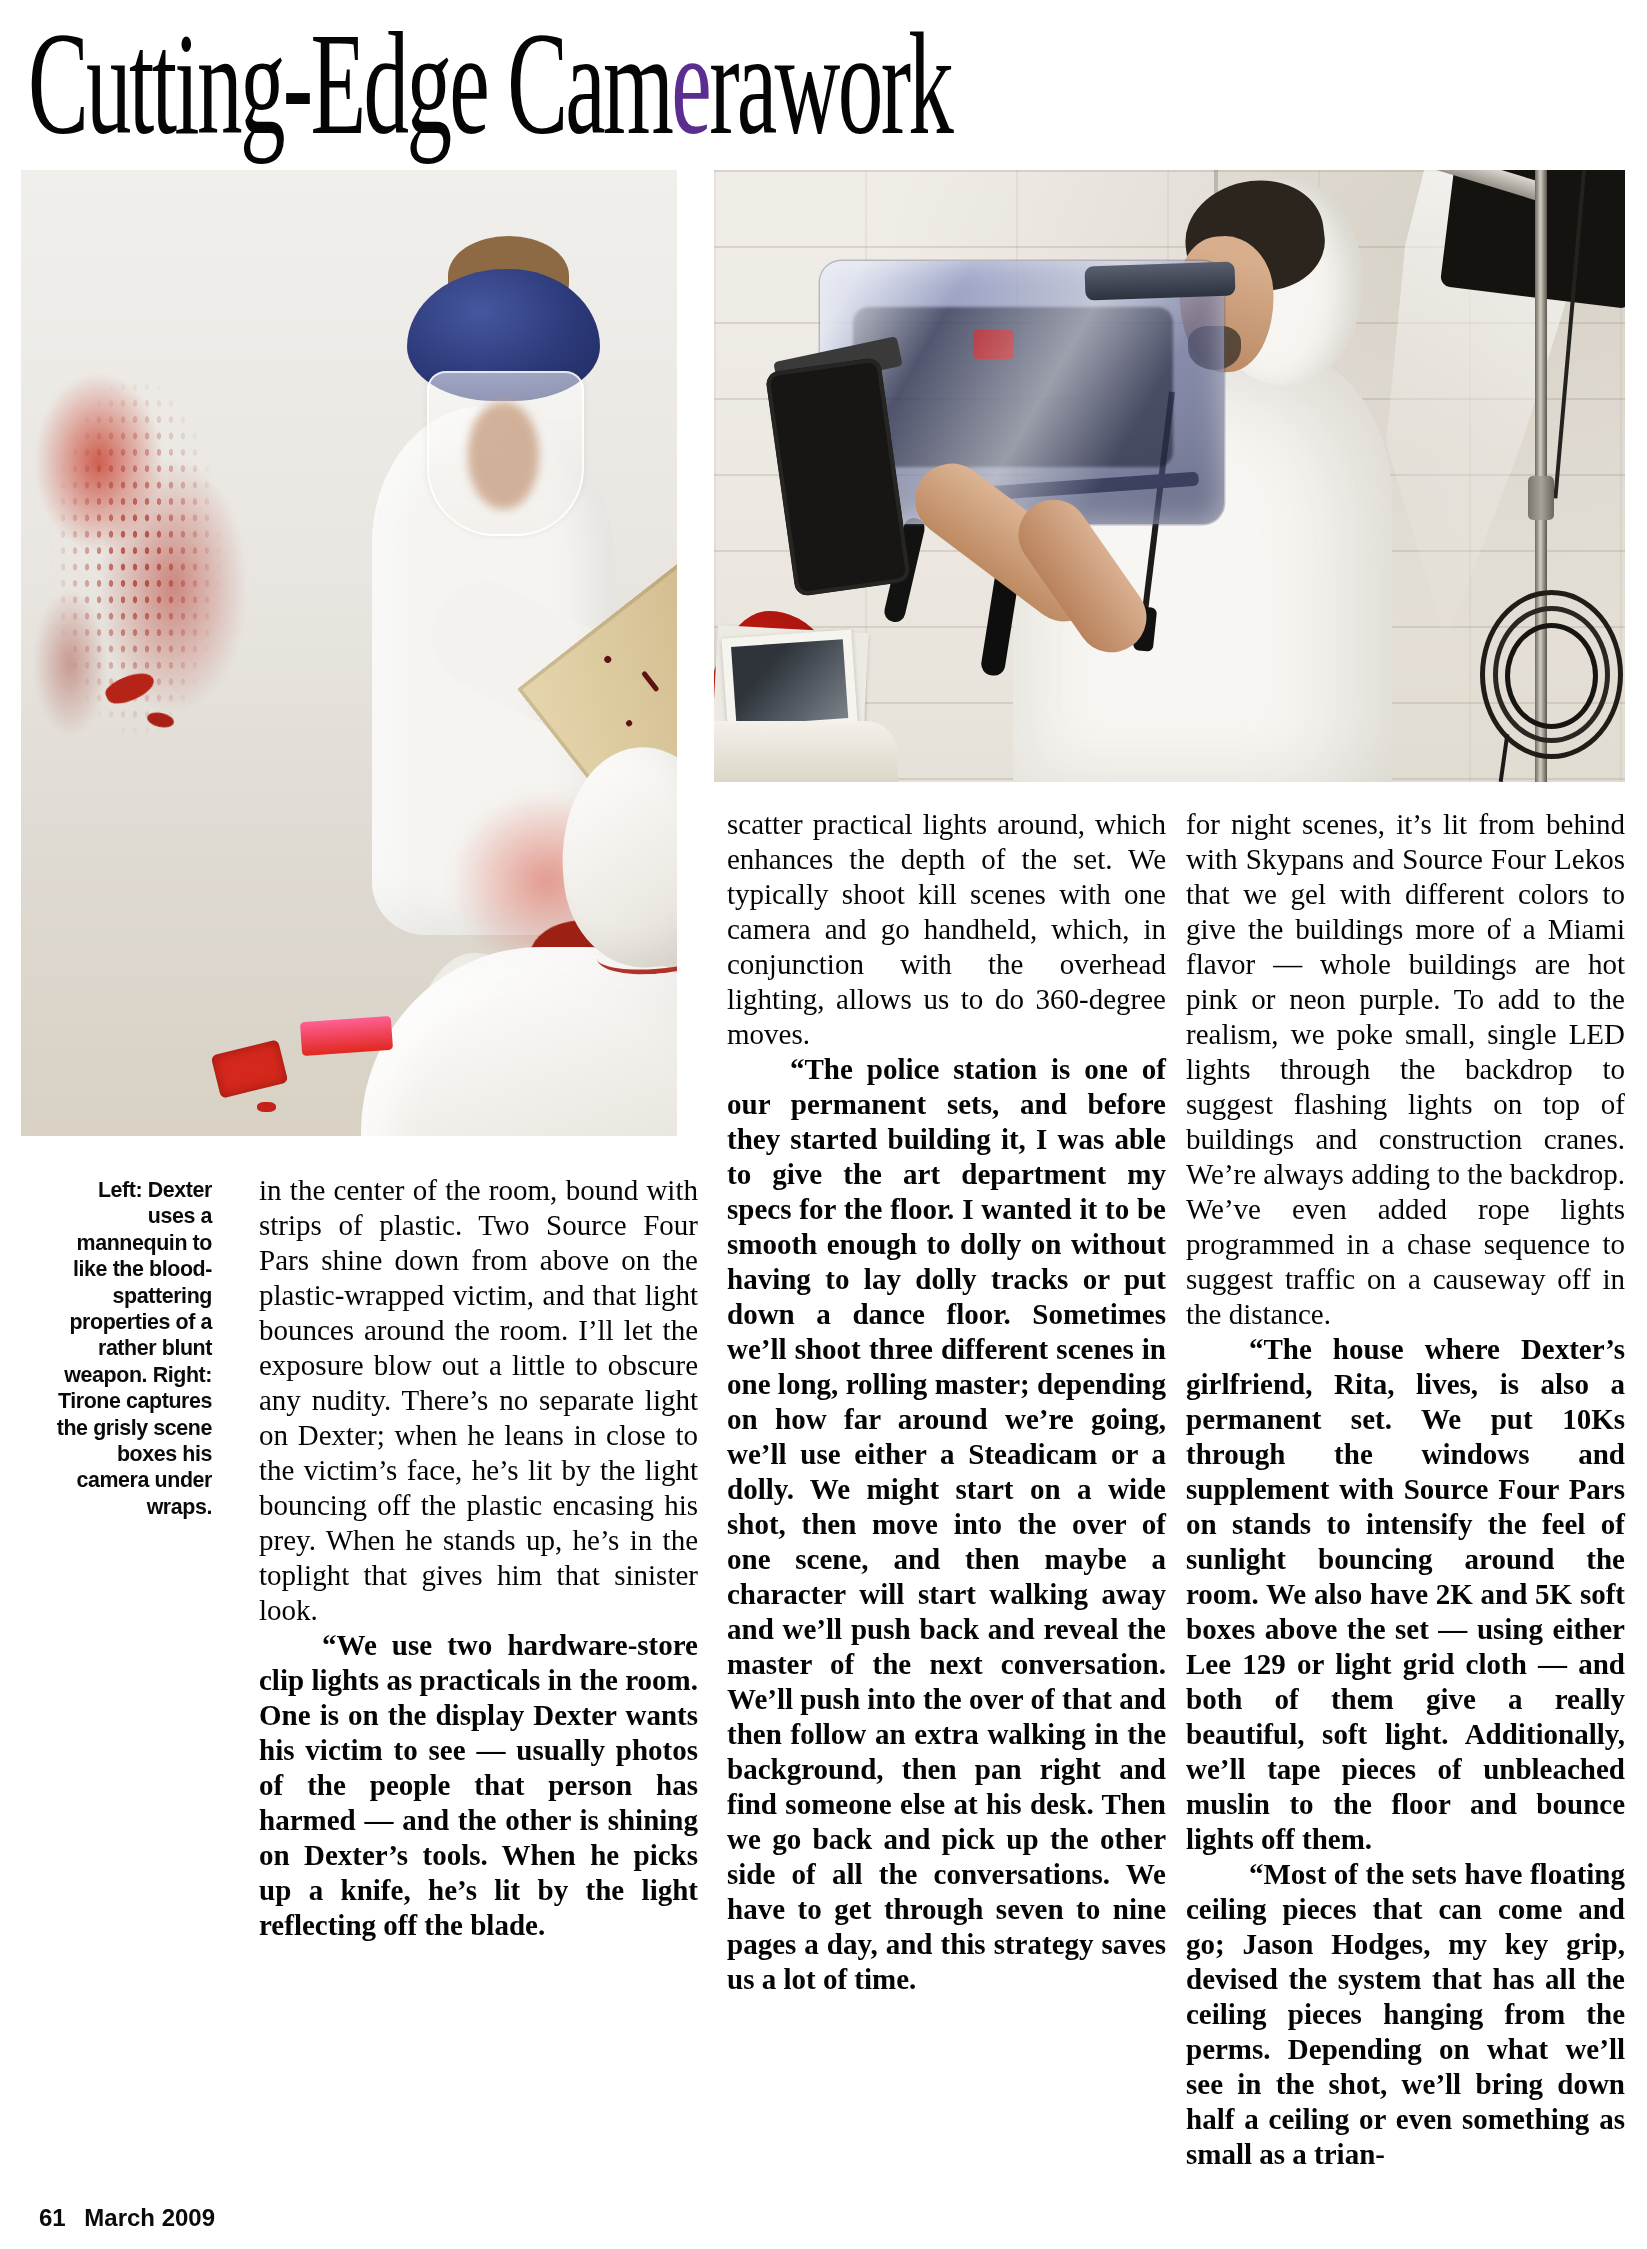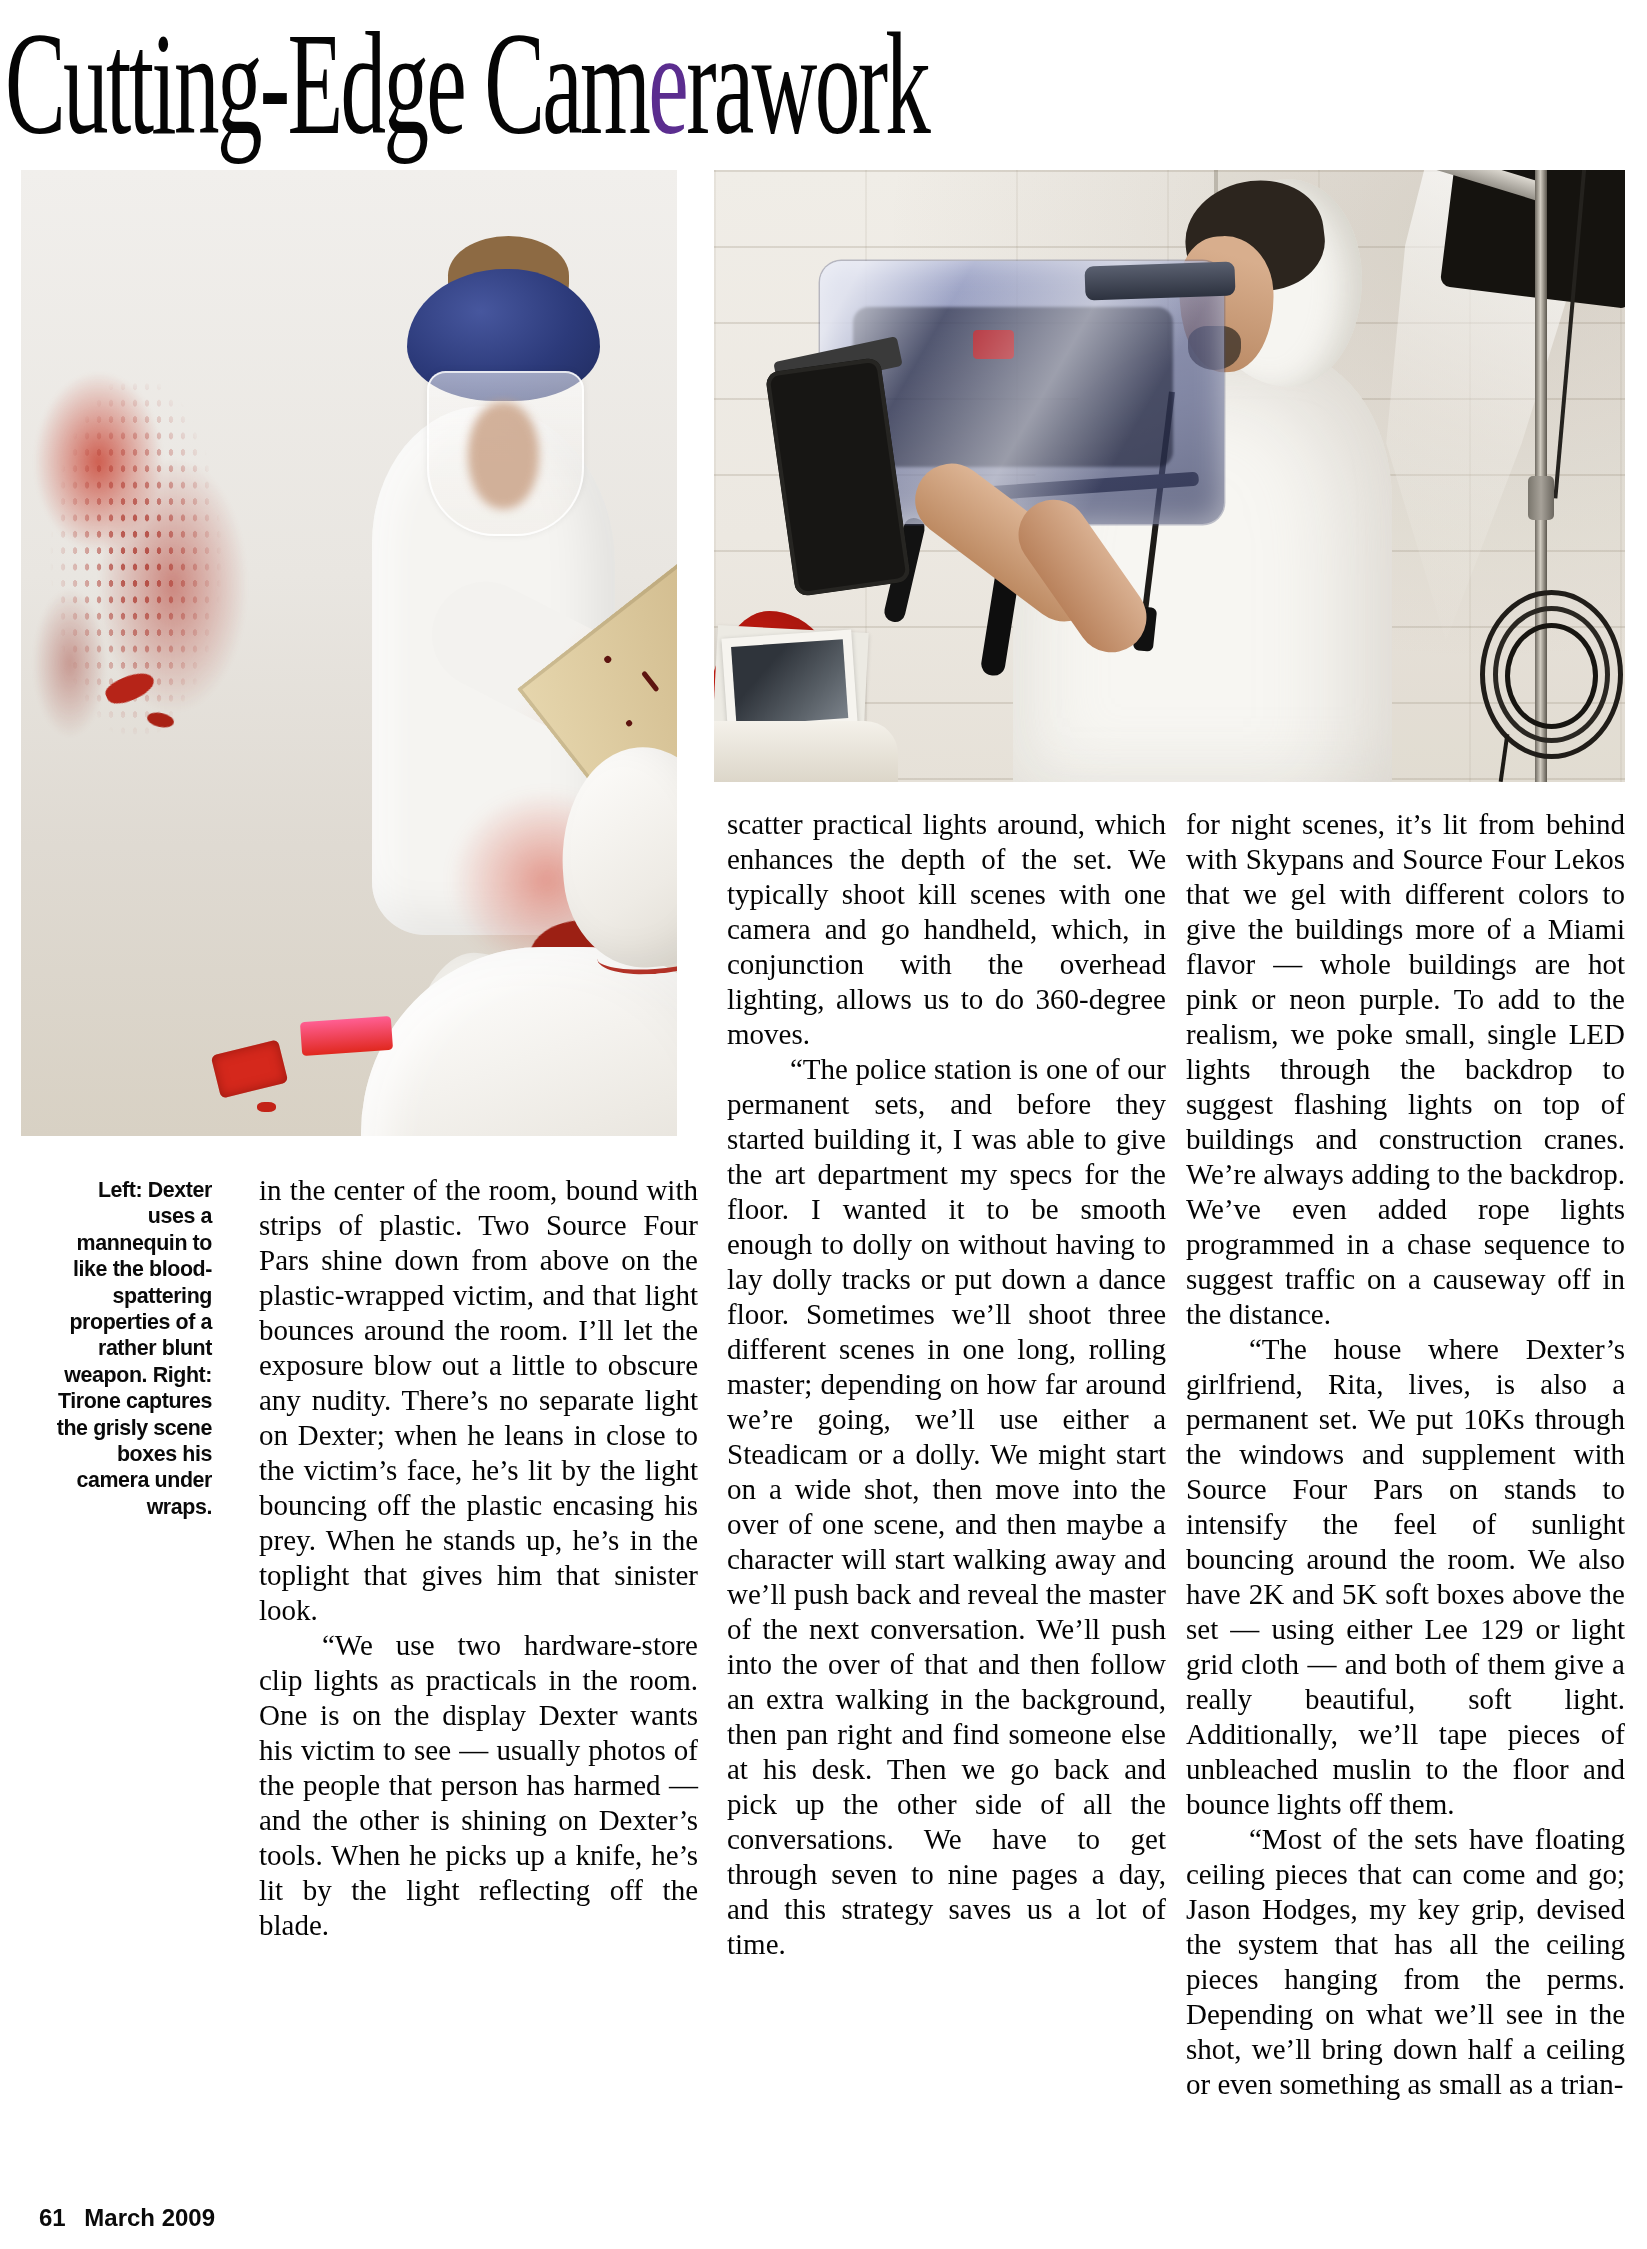--- a/index.html
+++ b/index.html
@@ -1,20 +1,20 @@
 <!DOCTYPE html>
 <html style="font-size:11.4px"><head>
 <meta charset="utf-8">
 <style>
   html,body{margin:0;padding:0;background:#ffffff;}
   .page{position:relative;width:1647px;height:2250px;background:#ffffff;overflow:hidden;
         font-family:"Liberation Serif",serif;color:#050505;}
 
   
-  .headline{position:absolute;left:5px;top:14.3px;height:139px;white-space:nowrap;}
+  .headline{position:absolute;left:28px;top:14.3px;height:139px;white-space:nowrap;}
   .headline .t{display:inline-block;font-size:147px;line-height:139px;letter-spacing:-4.3px;
                transform:scaleX(0.62);transform-origin:left bottom;font-weight:400;}
   .headline .accent{color:#5b2d8f;}
 
   
   .photo{position:absolute;overflow:hidden;background:#e8e5e0;}
   .photo *{position:absolute;}
   .photo-left{left:21.4px;top:170px;width:656px;height:966px;}
   .photo-right{left:714px;top:170px;width:911px;height:612px;}
 
@@ -126,21 +126,21 @@
   .pr-ledge{left:-5.7px;top:551px;width:190px;height:61px;background:linear-gradient(180deg,#f4f1ea,#dcd6c9);border-radius:7.1px 33px 0 0;}
 
   
   .caption{position:absolute;left:26px;top:1177px;width:186px;text-align:right;
      font-family:"Liberation Sans",sans-serif;font-weight:700;font-size:21.4px;line-height:26.4px;
      letter-spacing:-0.4px;color:#0a0a0a;}
 
   
   .col{position:absolute;width:439px;text-align:justify;font-size:29px;line-height:35px;color:#040404;}
   .col p{margin:0;padding:0;}
-  .col p.ind{text-indent:63px;}
+  .col p.ind{text-indent:63px;font-weight:bold;}
   .col-1{left:234px;top:1173px;height:1000px;margin-left:25px;}
   .col-2{left:716px;top:807px;height:1368px;margin-left:11px;}
   .col-3{left:1186px;top:807px;height:1368px;}
 
   
   .folio{position:absolute;left:39px;top:2204px;font-family:"Liberation Sans",sans-serif;
      font-weight:700;font-size:24px;color:#0a0a0a;}
   .folio .num{margin-right:18.6px;}
 </style>
 </head>

